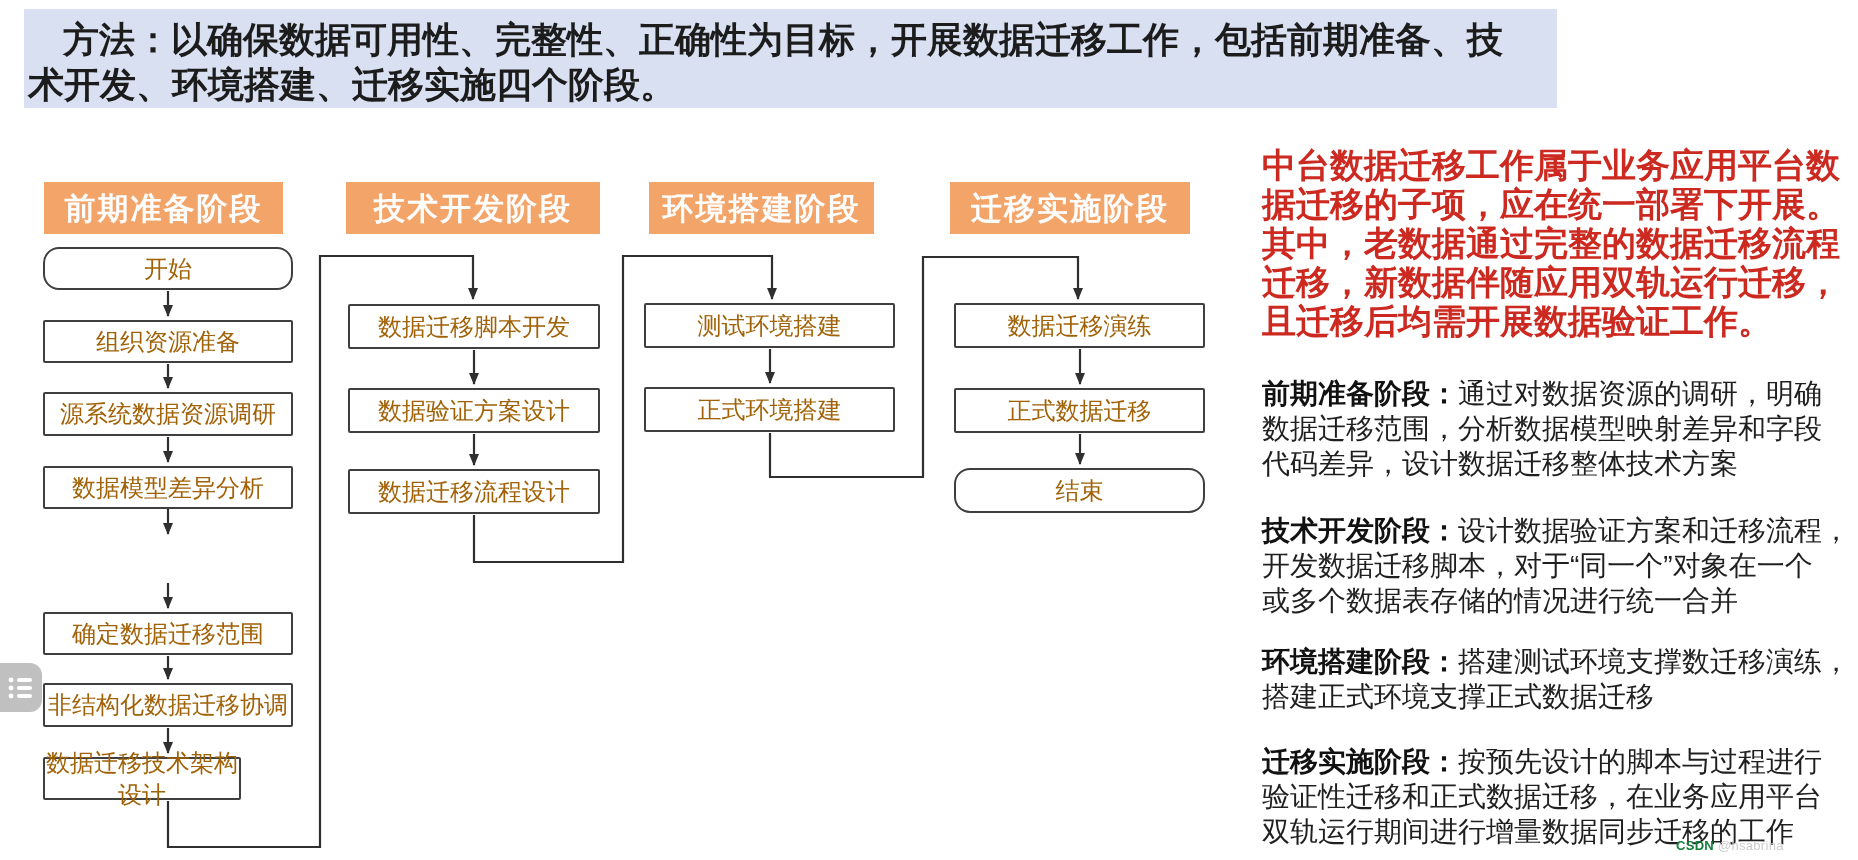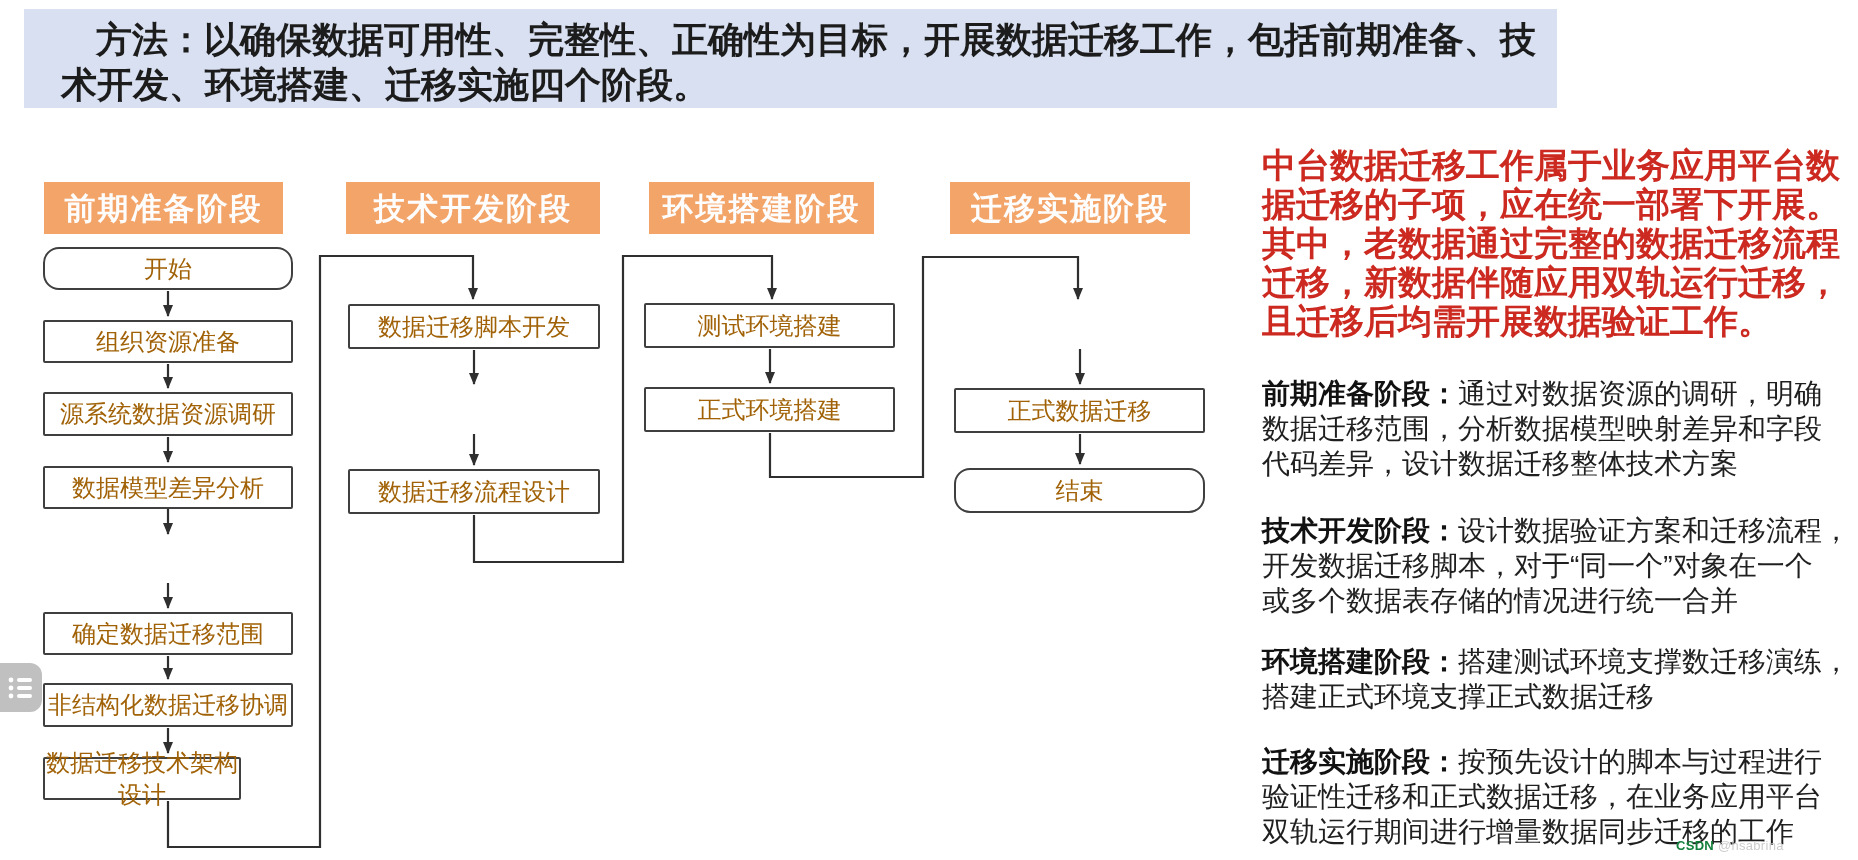--- a/index.html
+++ b/index.html
@@ -8,21 +8,20 @@
     width:1858px;height:860px;
     overflow:hidden;
     background:#ffffff;
     font-family:"Liberation Sans", sans-serif;
   }
   
   .banner{
     position:absolute;left:24px;top:9px;width:1533px;height:99px;
     background:#d8e0f1;
     box-sizing:border-box;
-    padding-left:33px;
   }
   .banner p{
     margin:0;padding:8px 14px 0 4px;
     font-size:36px;line-height:45px;font-weight:600;color:#1c1c1c;
     text-indent:35px;white-space:pre-line;
   }
   
   .connectors{position:absolute;left:0;top:0;width:1250px;height:860px;}
   .phase-header{
     position:absolute;height:52px;
@@ -120,25 +119,27 @@
 
   <div class="node terminal" style="left:43px;top:247px;width:250px;height:43px;">开始</div>
   <div class="node" style="left:43px;top:320px;width:250px;height:43px;">组织资源准备</div>
   <div class="node" style="left:43px;top:392px;width:250px;height:44px;">源系统数据资源调研</div>
   <div class="node" style="left:43px;top:466px;width:250px;height:43px;">数据模型差异分析</div>
   <div class="node" style="left:43px;top:612px;width:250px;height:43px;">确定数据迁移范围</div>
   <div class="node" style="left:43px;top:683px;width:250px;height:44px;">非结构化数据迁移协调</div>
   <div class="node" style="left:43px;top:757px;width:198px;height:43px;">数据迁移技术架构设计</div>
 
   <div class="node" style="left:348px;top:304px;width:252px;height:45px;">数据迁移脚本开发</div>
+  <div class="node" style="left:348px;top:388px;width:252px;height:45px;">数据验证方案设计</div>
   <div class="node" style="left:348px;top:469px;width:252px;height:45px;">数据迁移流程设计</div>
 
   <div class="node" style="left:644px;top:303px;width:251px;height:45px;">测试环境搭建</div>
   <div class="node" style="left:644px;top:387px;width:251px;height:45px;">正式环境搭建</div>
 
+  <div class="node" style="left:954px;top:303px;width:251px;height:45px;">数据迁移演练</div>
   <div class="node" style="left:954px;top:388px;width:251px;height:45px;">正式数据迁移</div>
   <div class="node terminal" style="left:954px;top:468px;width:251px;height:45px;">结束</div>
 
   <p class="note">中台数据迁移工作属于业务应用平台数
 据迁移的子项，应在统一部署下开展。
 其中，老数据通过完整的数据迁移流程
 迁移，新数据伴随应用双轨运行迁移，
 且迁移后均需开展数据验证工作。</p>
 
   <p class="section sec-1"><b>前期准备阶段：</b><span>通过对数据资源的调研，明确

